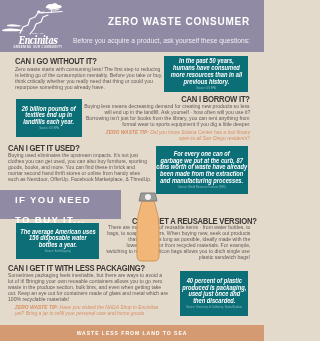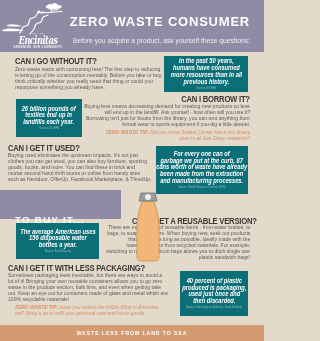--- a/index.html
+++ b/index.html
@@ -18,21 +18,21 @@
         line-height:3px;font-weight:bold;}
   .wordmark .script{display:block;color:#fff;font-family:"DejaVu Serif",serif;
         font-style:italic;font-weight:bold;font-size:11.8px;line-height:11.5px;
         letter-spacing:-0.7px;transform:scaleX(0.695);transform-origin:center;
         white-space:nowrap;}
   .wordmark .tagline{display:block;color:#fff;font-size:2.6px;letter-spacing:.55px;
         line-height:4px;font-weight:bold;}
   .titleblock{position:absolute;right:14px;top:16.5px;text-align:right;}
   .t1,.t2{color:#ffffff;font-weight:bold;display:block;}
   .t1{font-size:10.3px;letter-spacing:0.78px;line-height:10.6px;}
-  .t2{font-size:13px;letter-spacing:0.78px;line-height:10.6px;}
+  .t2{font-size:10px;letter-spacing:0.78px;line-height:10.6px;}
   .subtitle{position:absolute;right:14px;top:37px;color:#f2eef4;
             font-size:6.7px;letter-spacing:0.02px;line-height:7px;white-space:nowrap;}
 
   
   .qh{position:absolute;font-weight:bold;color:#3b3835;font-size:9.6px;
       letter-spacing:-0.3px;white-space:nowrap;line-height:9.6px;
       transform:scaleX(0.80);transform-origin:left top;}
   .qh.rt{transform-origin:right top;}
   .qb{position:absolute;color:#5f5b57;font-size:5.8px;line-height:6.08px;margin:0;
       white-space:nowrap;}
@@ -205,20 +205,21 @@
     <div class="tx">
         <span class="ln">40 percent of plastic</span>
         <span class="ln">produced is packaging,</span>
         <span class="ln">used just once and</span>
         <span class="ln">then discarded.</span>
       </div>
     <div class="src">Source: University of California, Santa Barbara</div>
   </div>
 
   <div class="banner">
+    <span class="b1">IF YOU NEED</span>
     <span class="b2">TO BUY IT...</span>
   </div>
 
   <div class="bottle">
     <svg width="34" height="80" viewBox="0 0 68 160" xmlns="http://www.w3.org/2000/svg">
       <g>
         <path d="M22 30 L46 30 L50 44 L54 60 Q56 72 56 86 L56 140 Q56 150 46 150 L22 150 Q12 150 12 140 L12 86 Q12 72 14 60 L18 44 Z" fill="#f2b679" stroke="#d59455" stroke-width="2"></path>
         <path d="M20 14 L48 14 L52 30 L16 30 Z" fill="#9b9b9b" stroke="#7f7f7f" stroke-width="2"></path>
         <circle cx="34" cy="22" r="6" fill="#f0f0f0"></circle>
       </g>

